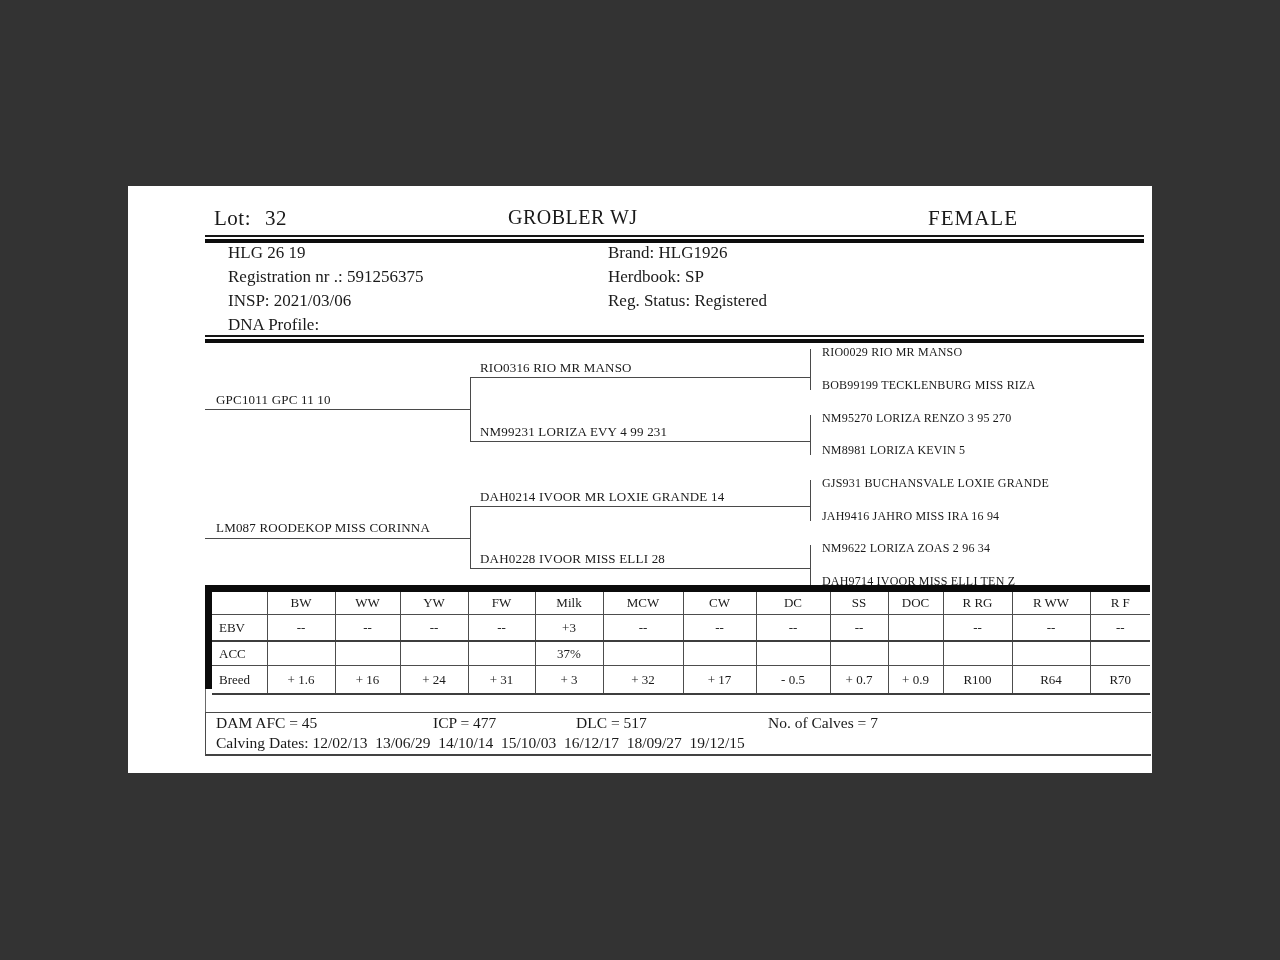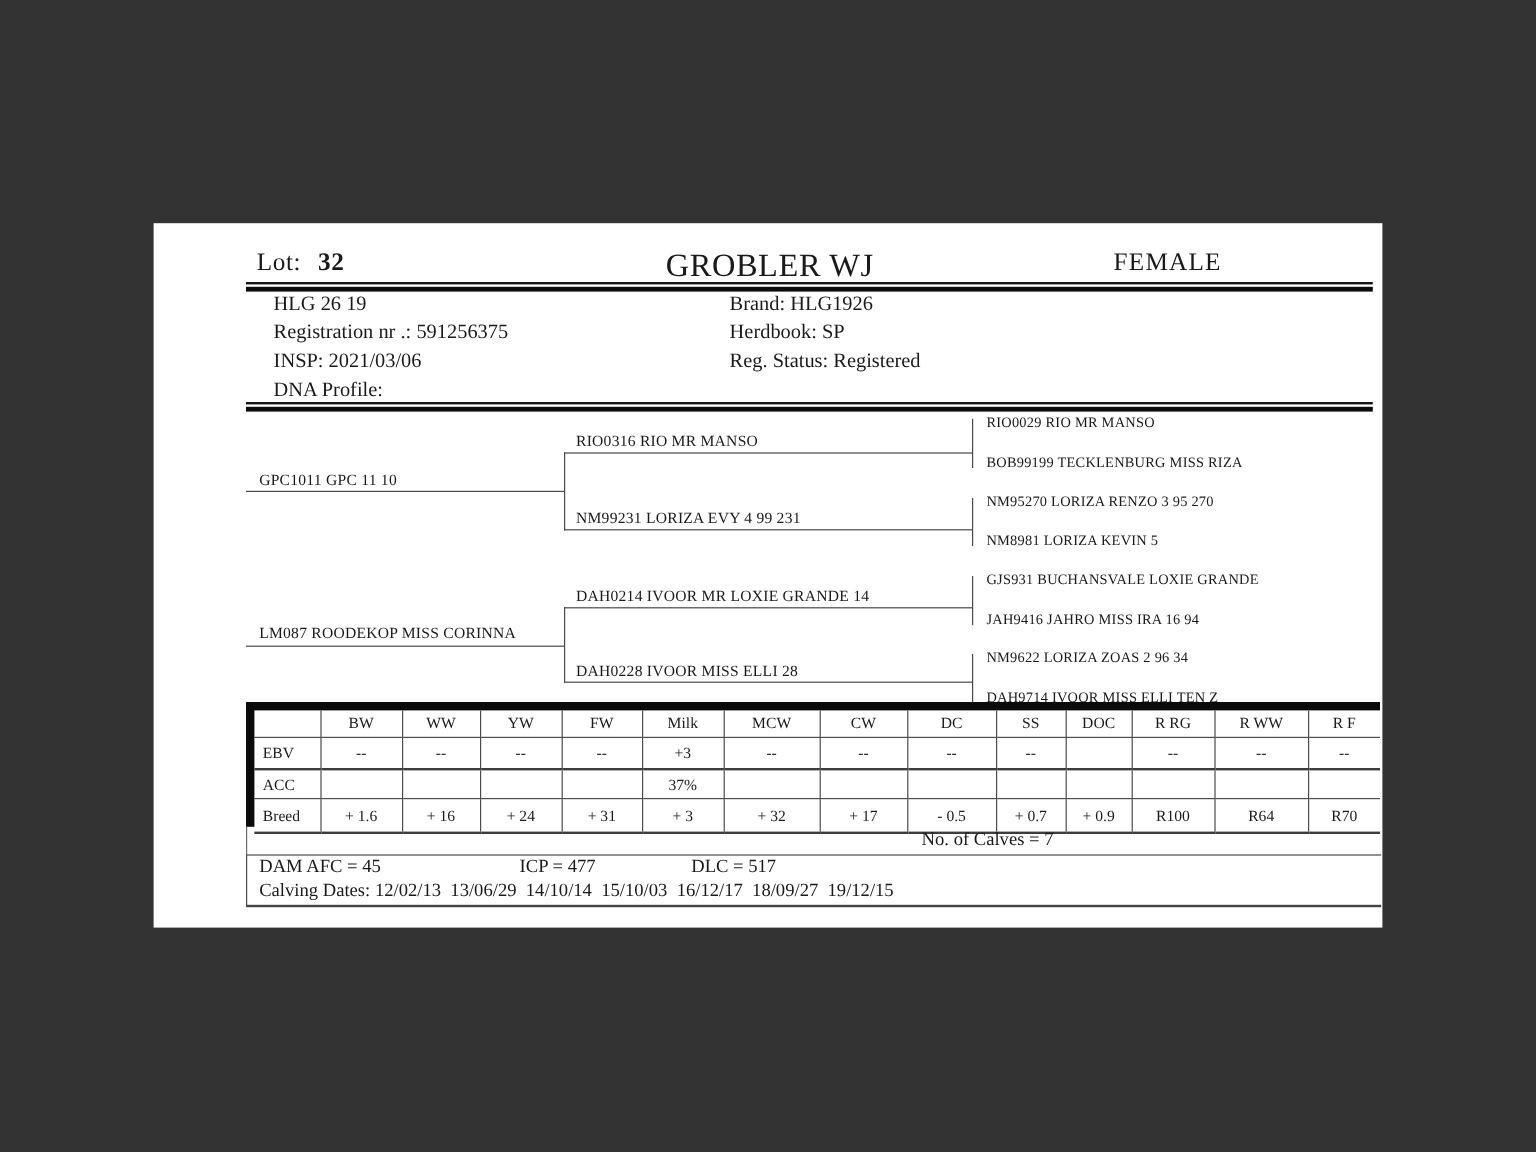--- a/index.html
+++ b/index.html
@@ -3,22 +3,22 @@
 <meta charset="utf-8">
 <style>
   html,body{margin:0;padding:0;background:#333333;}
   .stage{position:relative;width:1280px;height:960px;background:#333333;overflow:hidden;
          font-family:"Liberation Serif","DejaVu Serif",serif;color:#1a1a1a;}
   .page{position:absolute;left:128px;top:186px;width:1024px;height:587px;background:#ffffff;}
   .abs{position:absolute;white-space:nowrap;}
   .pre{white-space:pre;}
   
   .lot{left:86px;top:20px;font-size:21px;letter-spacing:.5px;}
-  .lot .num{margin-left:14px;font-weight:bold;}
-  .owner{left:380px;top:20px;width:220px;text-align:right;font-size:27px;letter-spacing:.5px;}
+  .lot .num{margin-left:14px;}
+  .owner{left:380px;top:20px;width:220px;text-align:left;font-size:20px;letter-spacing:.5px;}
   .sex{left:800px;top:20px;font-size:21px;letter-spacing:1px;}
   .rule{height:2px;border-top:2px solid #161616;border-bottom:4px solid #0c0c0c;}
   .rule1{left:77px;top:49px;width:939px;}
   .rule2{left:77px;top:149px;width:939px;}
   
   .info{font-size:17px;line-height:24px;top:55px;}
   .info div{white-space:nowrap;}
   .ic1{left:100px;} .ic2{left:452px;margin-left:28px;} .ic3{left:737px;}
   
   .pname{font-size:12px;letter-spacing:.2px;}
@@ -186,17 +186,17 @@
       </tr>
     </tbody>
       </table>
 
     <div class="abs stub"></div>
 
     <div class="abs dambox"></div>
     <div class="abs damtxt" style="left:88px;top:528px">DAM AFC = 45</div>
     <div class="abs damtxt" style="left:305px;top:528px">ICP = 477</div>
     <div class="abs damtxt" style="left:448px;top:528px">DLC = 517</div>
-    <div class="abs damtxt" style="left:640px;top:505px">No. of Calves = 7</div>
+    <div class="abs damtxt" style="left:640px;top:528px">No. of Calves = 7</div>
     <div class="abs damtxt pre" style="left:88px;top:548px">Calving Dates: 12/02/13  13/06/29  14/10/14  15/10/03  16/12/17  18/09/27  19/12/15</div>
 
   </div>
 </div>
 
 </body></html>

